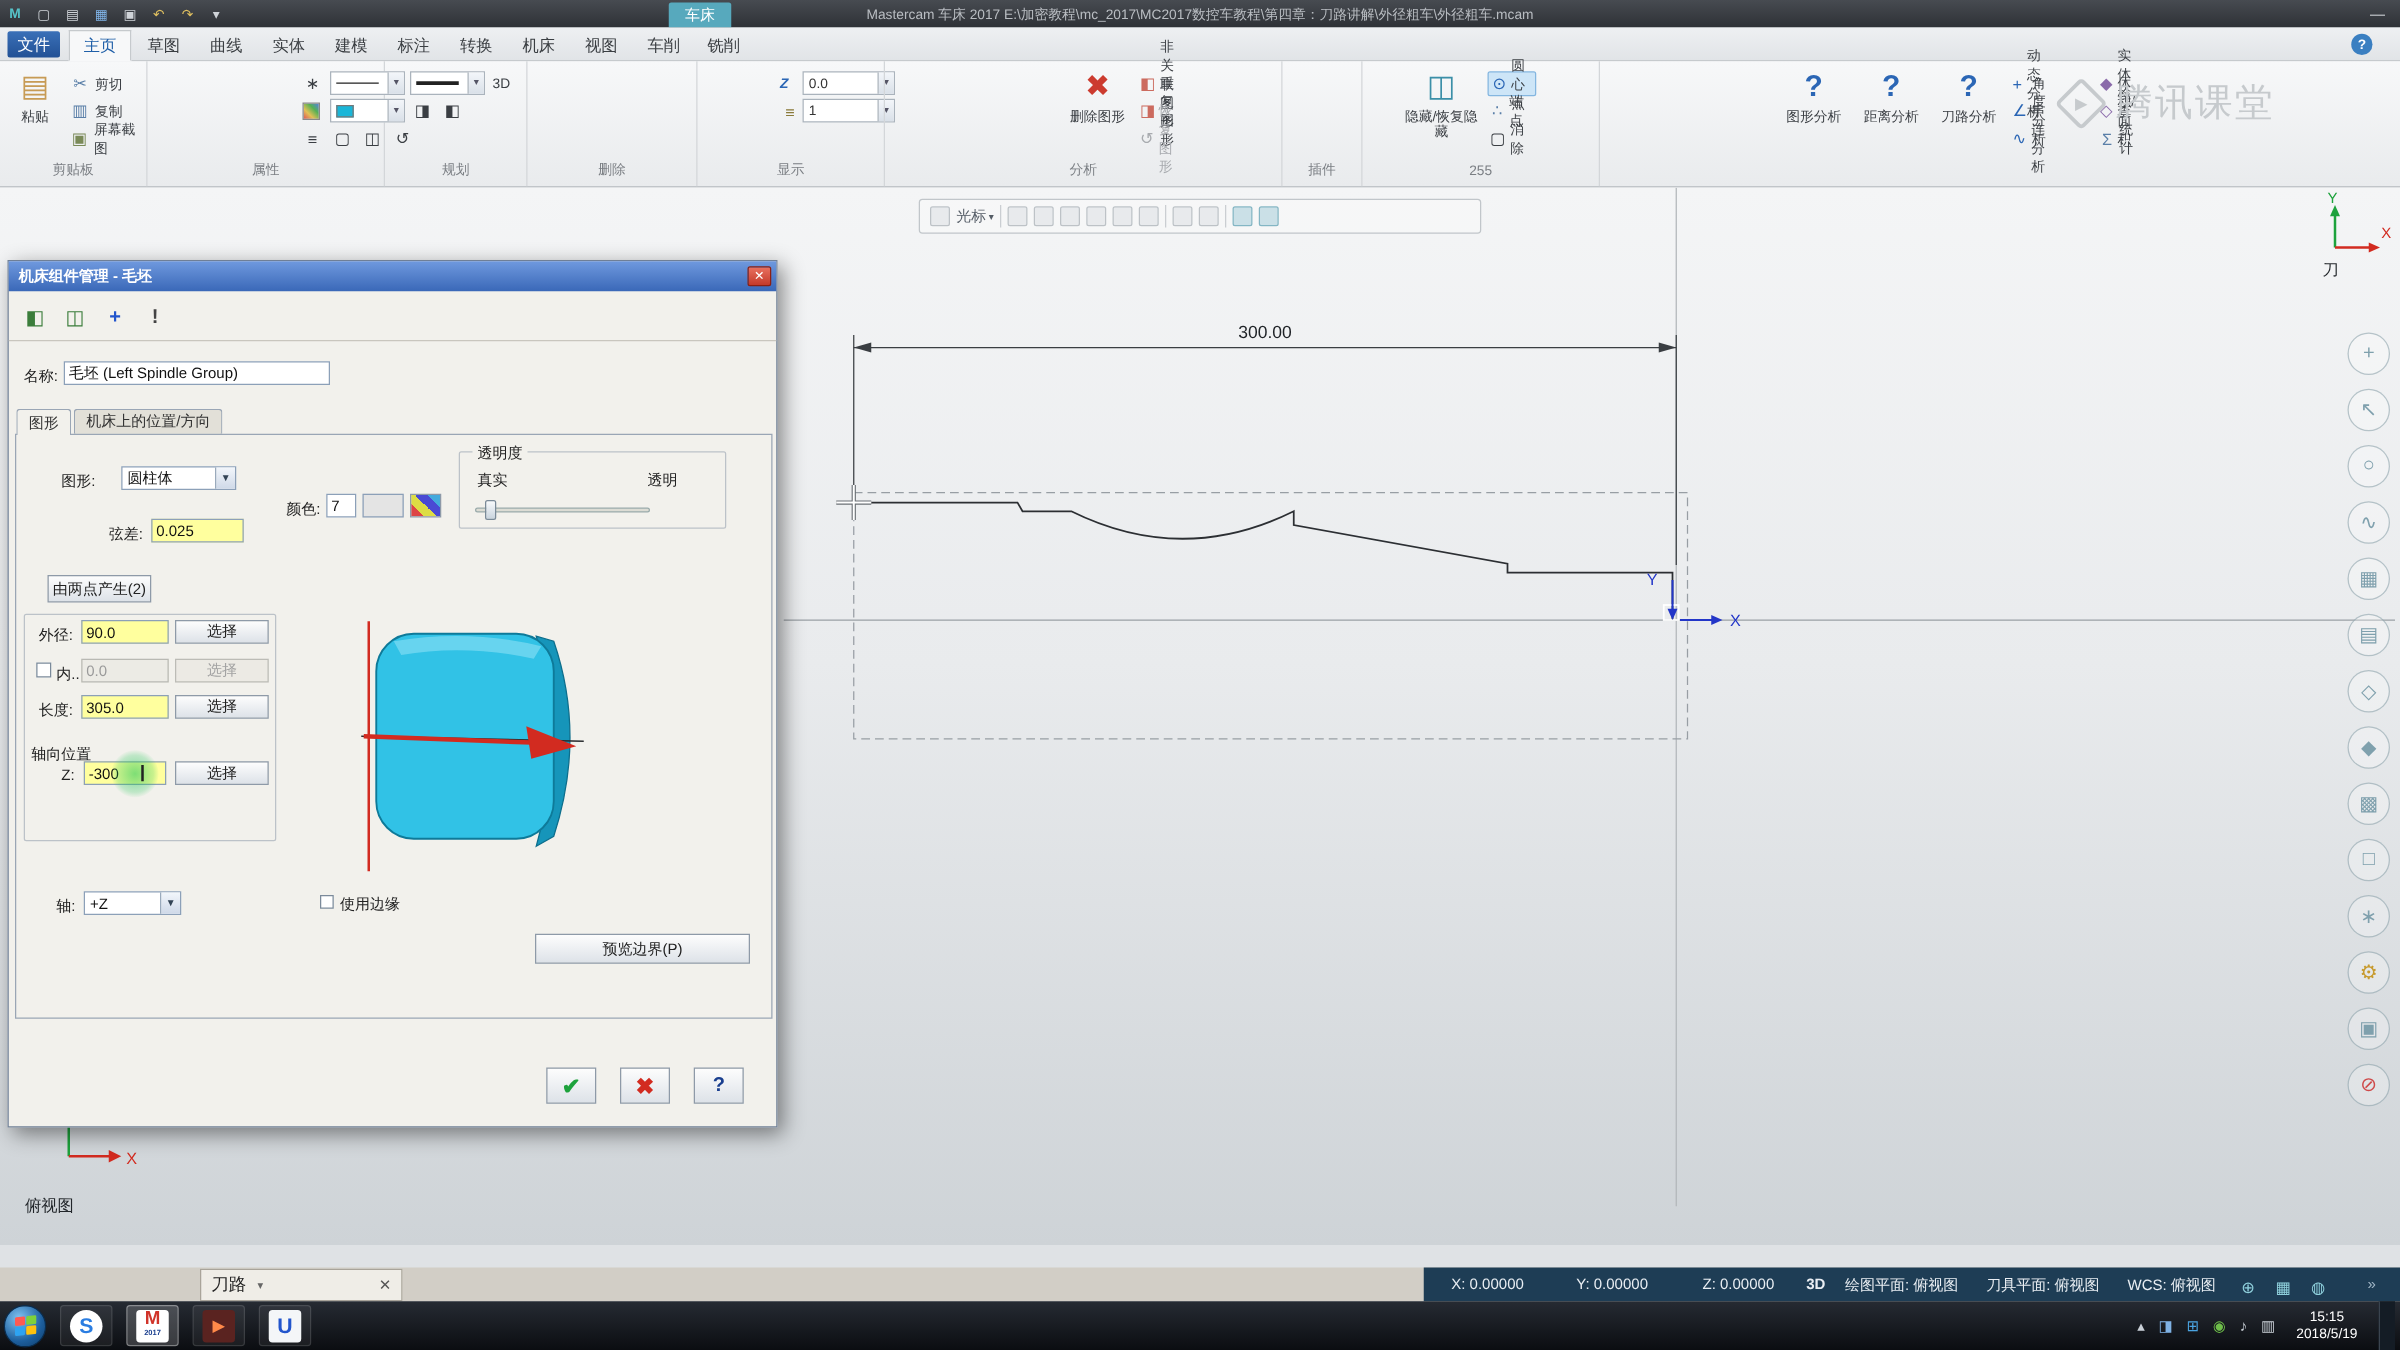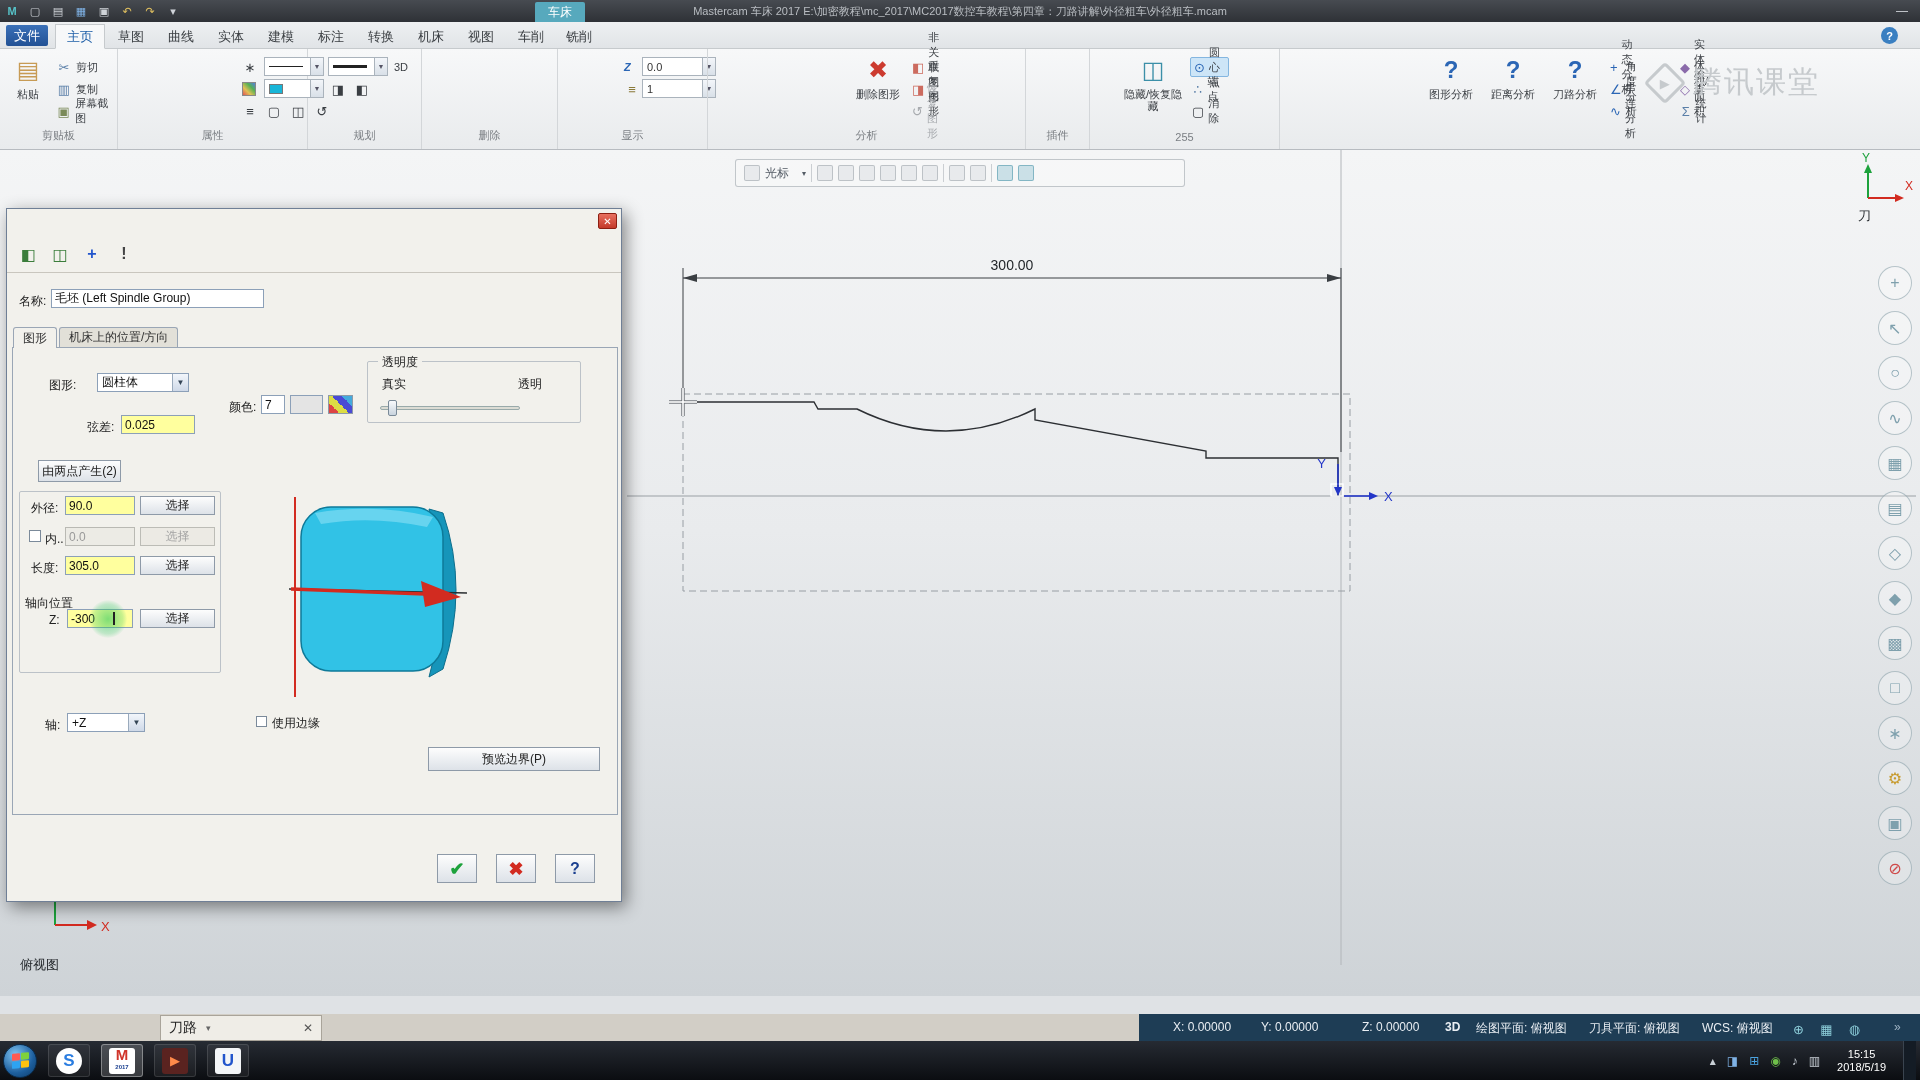--- a/index.html
+++ b/index.html
@@ -43,21 +43,21 @@
   .wm-diamond{width:30px;height:30px;border:3px solid #c6cacd;transform:rotate(45deg);display:flex;align-items:center;justify-content:center;border-radius:4px;}
   .wm-diamond span{transform:rotate(-45deg);font-size:13px;color:#c6cacd;}
   .wm-text{font-size:30px;letter-spacing:2px;}
 
   
   .viewport{position:absolute;top:150px;left:0;width:1920px;height:846px;background:linear-gradient(#f4f5f6 0%,#e9ebed 45%,#ced3d7 100%);overflow:hidden;}
   .selbar{position:absolute;left:735px;top:9px;width:450px;height:28px;background:rgba(250,250,250,.5);border:1px solid rgba(150,158,165,.55);border-radius:3px;display:flex;align-items:center;gap:5px;padding:0 8px;}
   .selbar .ghost{width:16px;height:16px;border:1px solid rgba(110,120,130,.35);background:rgba(200,206,212,.3);border-radius:2px;}
   .selbar .ghost.teal{border-color:rgba(60,140,160,.5);background:rgba(120,180,200,.35);}
   .selbar .sep{width:1px;height:18px;background:rgba(120,130,140,.35);}
-  .selbar .cursor-dd{display:flex;align-items:center;gap:13px;font-size:12px;color:rgba(55,65,75,.85);font-family:Liberation Serif, serif;}
+  .selbar .cursor-dd{display:flex;align-items:center;gap:2px;font-size:12px;color:rgba(55,65,75,.85);font-family:Liberation Serif, serif;}
   .right-tools{position:absolute;left:1878px;top:116px;display:flex;flex-direction:column;gap:11px;}
   .rtool{width:34px;height:34px;border-radius:50%;border:1px solid rgba(120,145,155,.5);color:#7fa0ad;background:rgba(255,255,255,.28);display:flex;align-items:center;justify-content:center;font-size:16px;cursor:default;}
   .view-label{position:absolute;left:20px;top:806px;font-size:13px;color:#22262a;}
 
   
   .dialog{position:absolute;left:6px;top:208px;width:616px;height:694px;background:#f2f1ec;border:1px solid #6f7f96;box-shadow:4px 5px 16px rgba(0,0,0,.45);font-size:12px;}
   .dlg-title{position:absolute;top:0;left:0;width:100%;height:24px;background:linear-gradient(#6f99de,#3a68b8);color:#fff;display:flex;align-items:center;padding-left:8px;font-weight:bold;font-size:12px;}
   .dlg-close{position:absolute;right:4px;top:4px;width:19px;height:16px;background:linear-gradient(#e8705f,#c43a2a);border:1px solid #8c1f12;border-radius:2px;color:#fff;font-size:10px;font-weight:bold;display:flex;align-items:center;justify-content:center;}
   .dlg-toolbar{position:absolute;top:26px;left:0;width:100%;height:38px;border-bottom:1px solid #c9c6be;}
   .dtool{position:absolute;top:6px;width:26px;height:26px;border:1px solid transparent;display:flex;align-items:center;justify-content:center;font-size:16px;}
@@ -403,20 +403,23 @@
       <span class="rtool" style="color:#c79a2d">⚙</span>
       <span class="rtool">▣</span>
       <span class="rtool" style="color:#cf4a4a">⊘</span>
     </div>
 
     <div class="view-label">俯视图</div>
 
   </div>
 
   <div class="dialog">
+    <div class="dlg-title">
+      <span>机床组件管理 - 毛坯</span>
+    </div>
     <div class="dlg-close">✕</div>
 
     <div class="dlg-toolbar">
       <span class="dtool" style="left:8px;color:#3b7d3b">◧</span>
       <span class="dtool" style="left:40px;color:#3b7d3b">◫</span>
       <span class="dtool" style="left:72px;color:#2255cc;font-weight:bold">+</span>
       <span class="dtool" style="left:104px;color:#444;font-weight:bold">!</span>
     </div>
 
     <span class="lbl" style="left:12px;top:84px">名称:</span>
@@ -503,21 +506,21 @@
   </div>
 
 
   <div class="bottom-row">
     <div class="toolpath-tab">
       <span>刀路</span>
       <span style="font-size:9px;color:#666">▾</span>
       <span class="tp-x">✕</span>
     </div>
     <div class="statusbar">
-      <span style="left:34px">X: 0.00000</span>
+      <span style="left:22px">X: 0.00000</span>
       <span style="left:122px">Y: 0.00000</span>
       <span style="left:223px">Z: 0.00000</span>
       <span style="left:306px;font-weight:bold">3D</span>
       <span style="left:337px">绘图平面: 俯视图</span>
       <span style="left:450px">刀具平面: 俯视图</span>
       <span style="left:563px">WCS: 俯视图</span>
       <span class="sb-ic" style="left:650px">⊕</span>
       <span class="sb-ic" style="left:678px">▦</span>
       <span class="sb-ic" style="left:706px">◍</span>
       <span style="left:755px;color:#9fb4c4">»</span>

